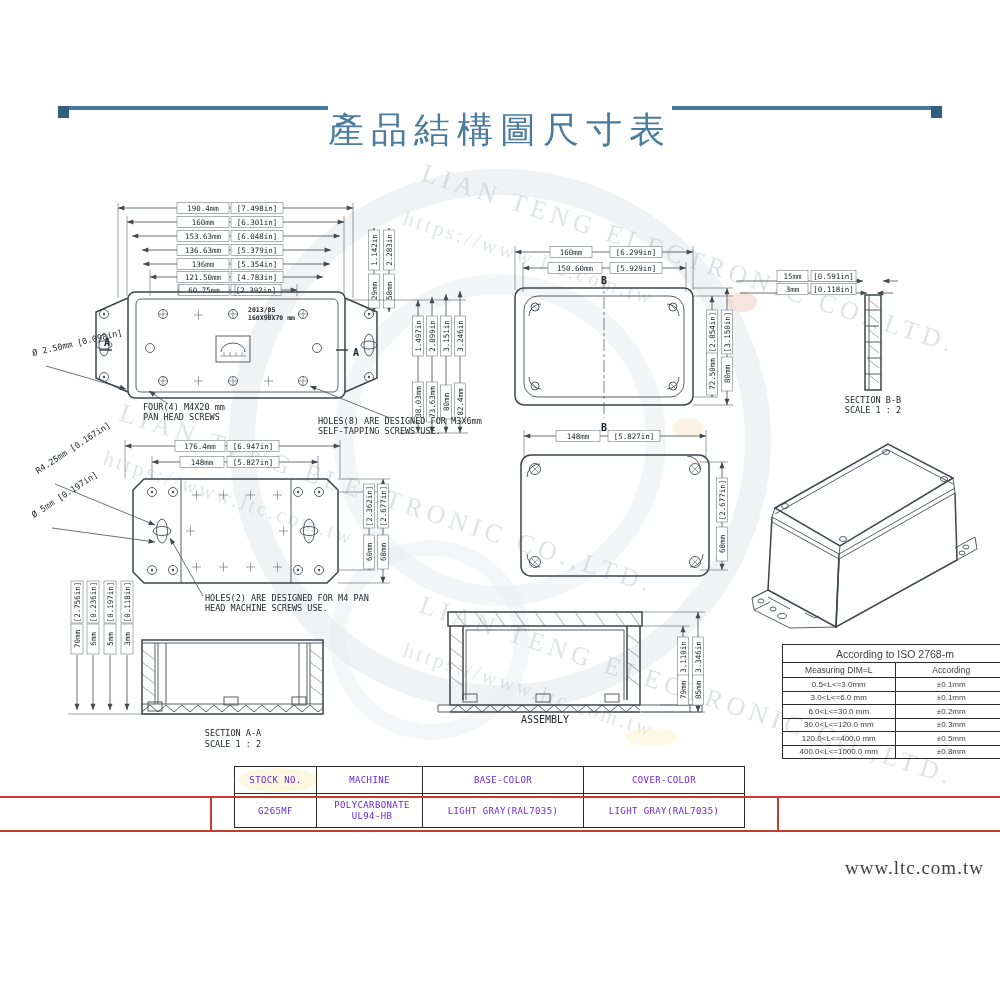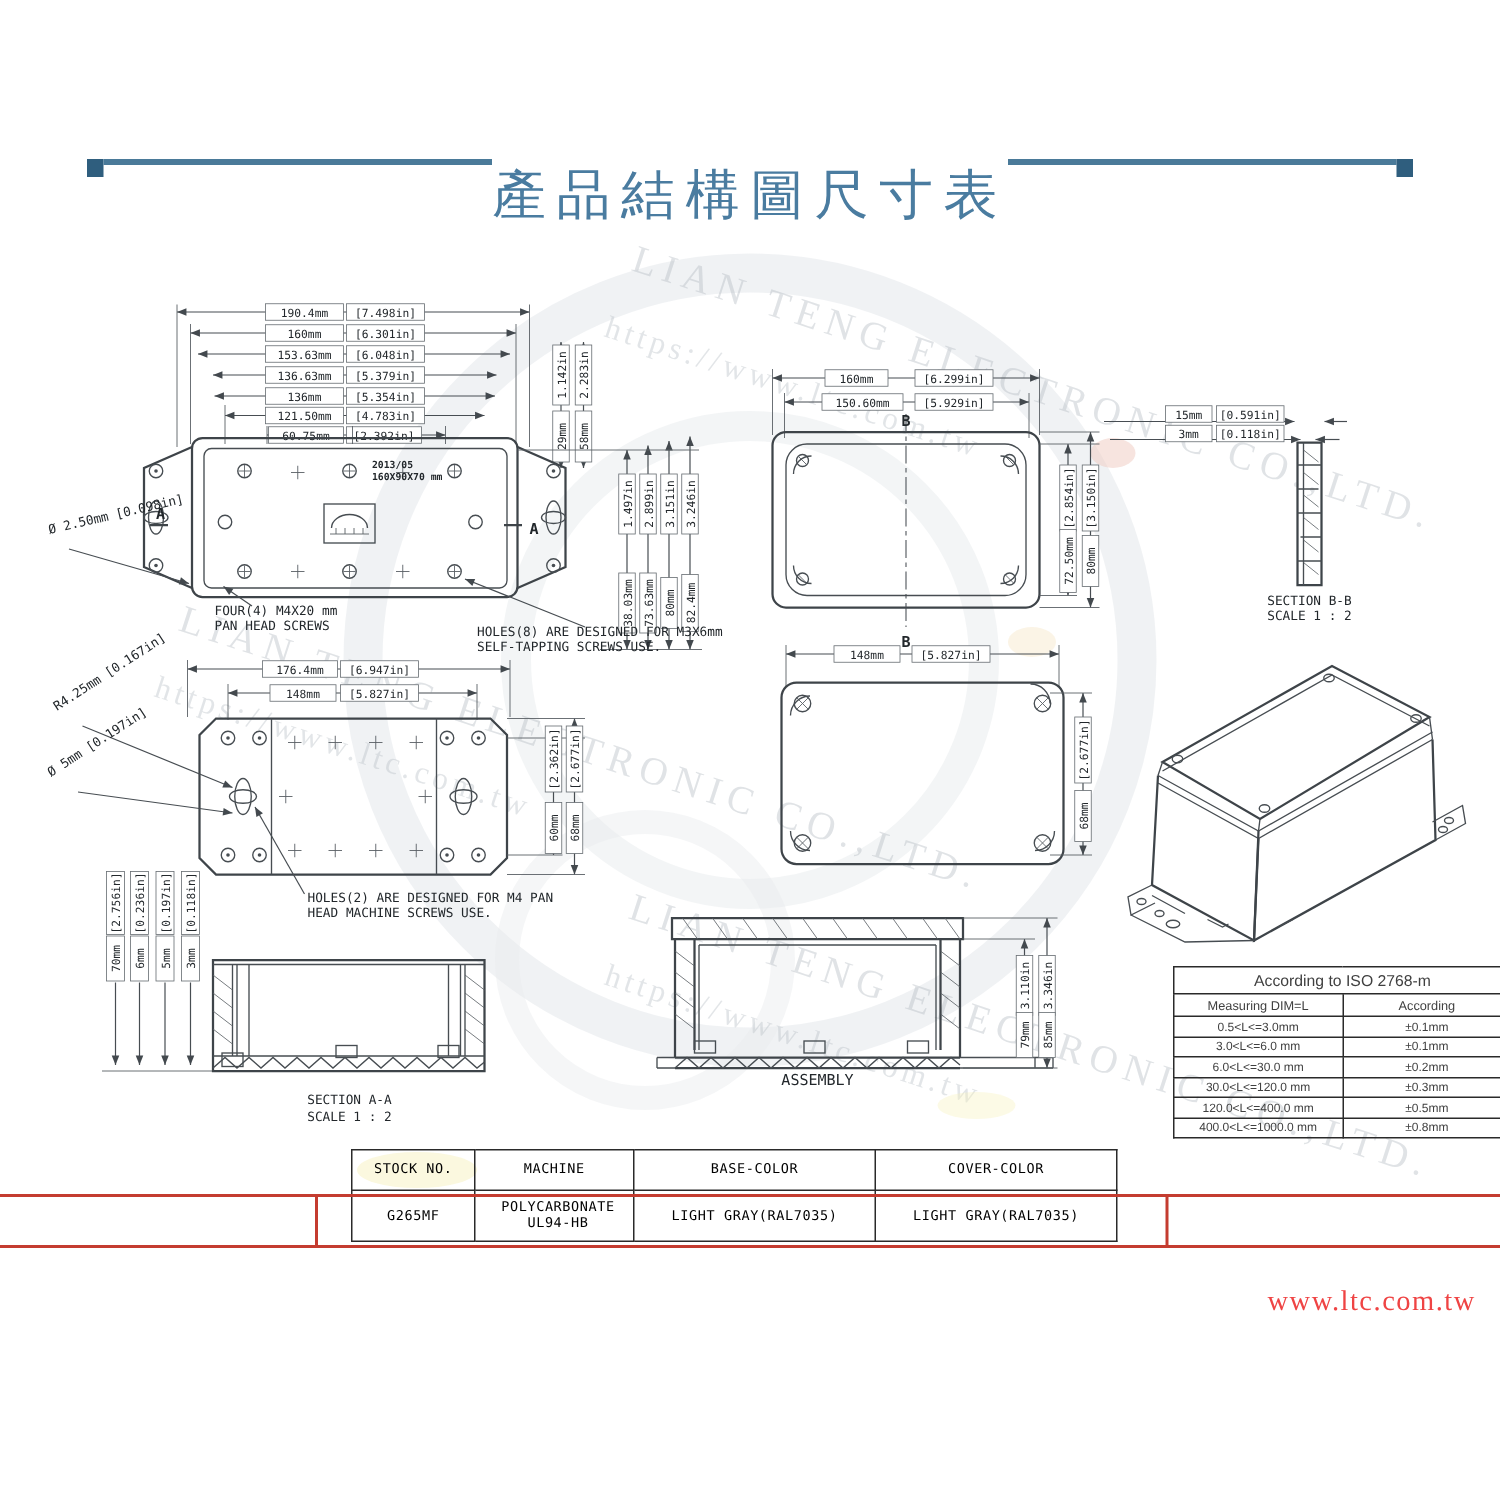--- a/index.html
+++ b/index.html
@@ -29,34 +29,34 @@
   .titlebar .txt{font-family:"Liberation Sans",sans-serif;font-size:36px;letter-spacing:7px;
                  color:#4a7ca0;white-space:nowrap;font-weight:500}
   
   table{border-collapse:collapse;table-layout:fixed}
   .isoTable{position:absolute;left:782px;top:644px;width:226px;font-family:Liberation Sans, sans-serif;color:#404040}
   .isoTable table{width:100%;border:1.5px solid #2a2a2a}
   .isoTable td,.isoTable th{border:1px solid #2a2a2a;text-align:center;padding:0;font-weight:normal}
   .isoTable .tt{font-size:10.5px;height:17px}
   .isoTable .hd{font-size:8.5px;height:14px}
   .isoTable .dr td{font-size:8px;height:12.5px}
-  .stockTable{position:absolute;left:234px;top:766px;width:511px;font-family:"DejaVu Sans Mono",monospace;color:#000000}
+  .stockTable{position:absolute;left:234px;top:766px;width:511px;font-family:"DejaVu Sans Mono",monospace;color:#6d28d9}
   .stockTable table{width:100%;border:1.6px solid #2a2a2a}
   .stockTable td,.stockTable th{border:1px solid #2a2a2a;text-align:center;padding:0;
        font-size:9px;letter-spacing:.4px;font-weight:normal}
   .stockTable th{height:26px}
   .stockTable td{height:33px}
   .stockTable td.mat{text-align:center;padding-left:5px;line-height:1.2}
   
   .redline{position:absolute;left:0;width:1000px;height:0;border-top:2px solid #c43c30}
   .redvert{position:absolute;top:796px;height:36px;width:0;border-left:2px solid #c43c30}
   
   .smudge{position:absolute;border-radius:50%;pointer-events:none}
   .footer-url{position:absolute;left:845px;top:857px;font-family:"Liberation Serif",serif;
-       font-size:19px;color:#ef4444;letter-spacing:1px}
+       font-size:19px;color:#404040;letter-spacing:1px}
 </style>
 </head>
 <body>
 
 <div id="canvas">
 
 <svg width="1000" height="1000" viewBox="0 0 1000 1000">
   <defs>
     <marker id="ar" viewBox="0 0 10 10" refX="9.5" refY="5" markerWidth="9" markerHeight="7" orient="auto-start-reverse" markerUnits="userSpaceOnUse">
       <path d="M0.5,1.4 L9.5,5 L0.5,8.6 Z" fill="#43494e"></path>

